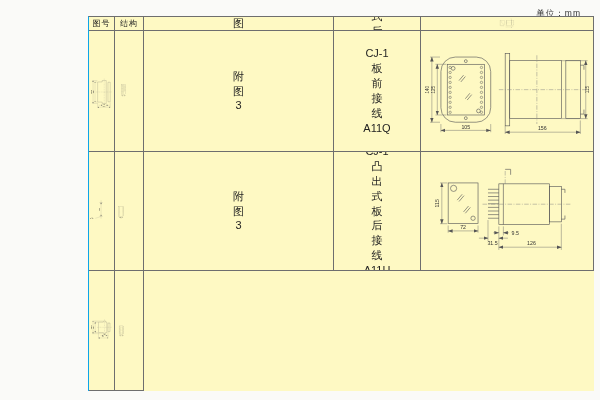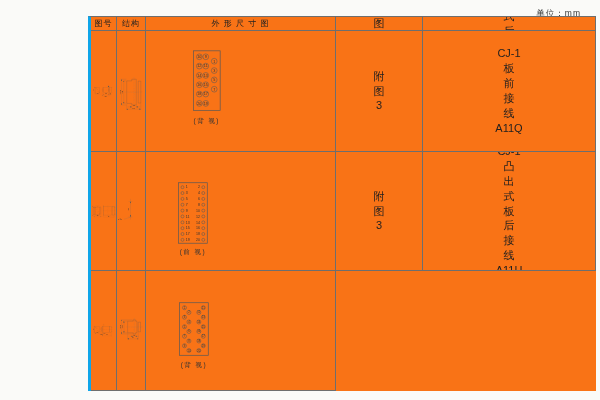--- a/index.html
+++ b/index.html
@@ -3,21 +3,21 @@
 <meta charset="utf-8">
 <style>
   html,body{margin:0;padding:0;}
   body{width:600px;height:400px;background:#fafaf8;position:relative;overflow:hidden;
        font-family:"Liberation Sans",sans-serif;color:#2e2e2e;}
   .unit{position:absolute;top:8px;right:16px;font-size:8.5px;letter-spacing:1px;
         border-bottom:1px solid #8a8a8a;padding:0 3px 1px;color:#333;}
   .tbl{position:absolute;left:88px;top:16px;display:grid;
        grid-template-columns:26px 29px 190px 87px 173px;
        grid-template-rows:14px 121px 119px 120px;
-       border-top:1px solid #6e6e6e;border-left:3px solid #0ea5e9;background:#f97316;}
+       border-top:1px solid #6e6e6e;border-left:1px solid #0ea5e9;background:#fef9c3;}
   .c{border-right:1px solid #6e6e6e;border-bottom:1px solid #6e6e6e;
      display:flex;align-items:center;justify-content:center;overflow:hidden;}
   .hdr{font-size:8px;color:#222;letter-spacing:1px;white-space:nowrap;}
   .fig,.struct{white-space:pre-line;text-align:center;font-size:11px;line-height:1.35;color:#1f1f1f;}
   svg{display:block;}
   .ln{stroke:#585858;stroke-width:0.7;fill:none;}
   .cr{stroke:#585858;stroke-width:0.55;fill:none;}
   .dm{stroke:#6a6a6a;stroke-width:0.5;fill:none;}
   .cl{stroke:#7d7d7d;stroke-width:0.5;fill:none;stroke-dasharray:5 1.6 1 1.6;}
   svg text{fill:#333;font-family:"Liberation Sans",sans-serif;}
@@ -35,21 +35,20 @@
     </marker>
   </defs>
 </svg>
 
 <div class="unit">单位：mm</div>
 
 <div class="tbl">
 
   <div class="c hdr">图号</div>
   <div class="c hdr">结构</div>
-  <div class="c hdr">外 形 尺 寸 图</div>
 
   <div class="c fig">附
 图
 3</div>
   <div class="c struct">CJ-1
 嵌
 入
 式
 后
 接

